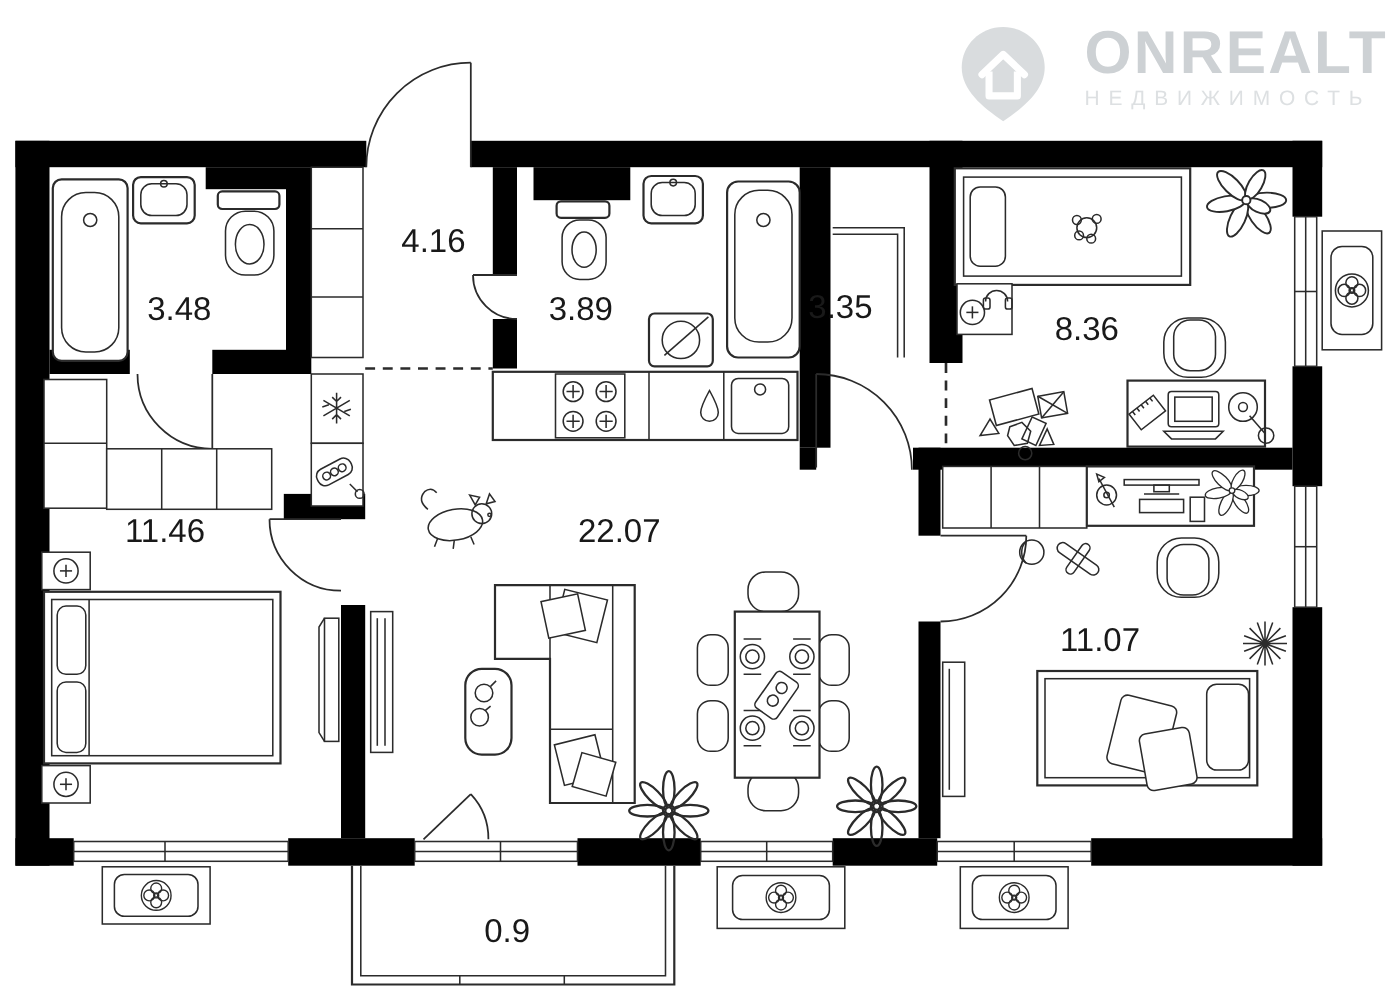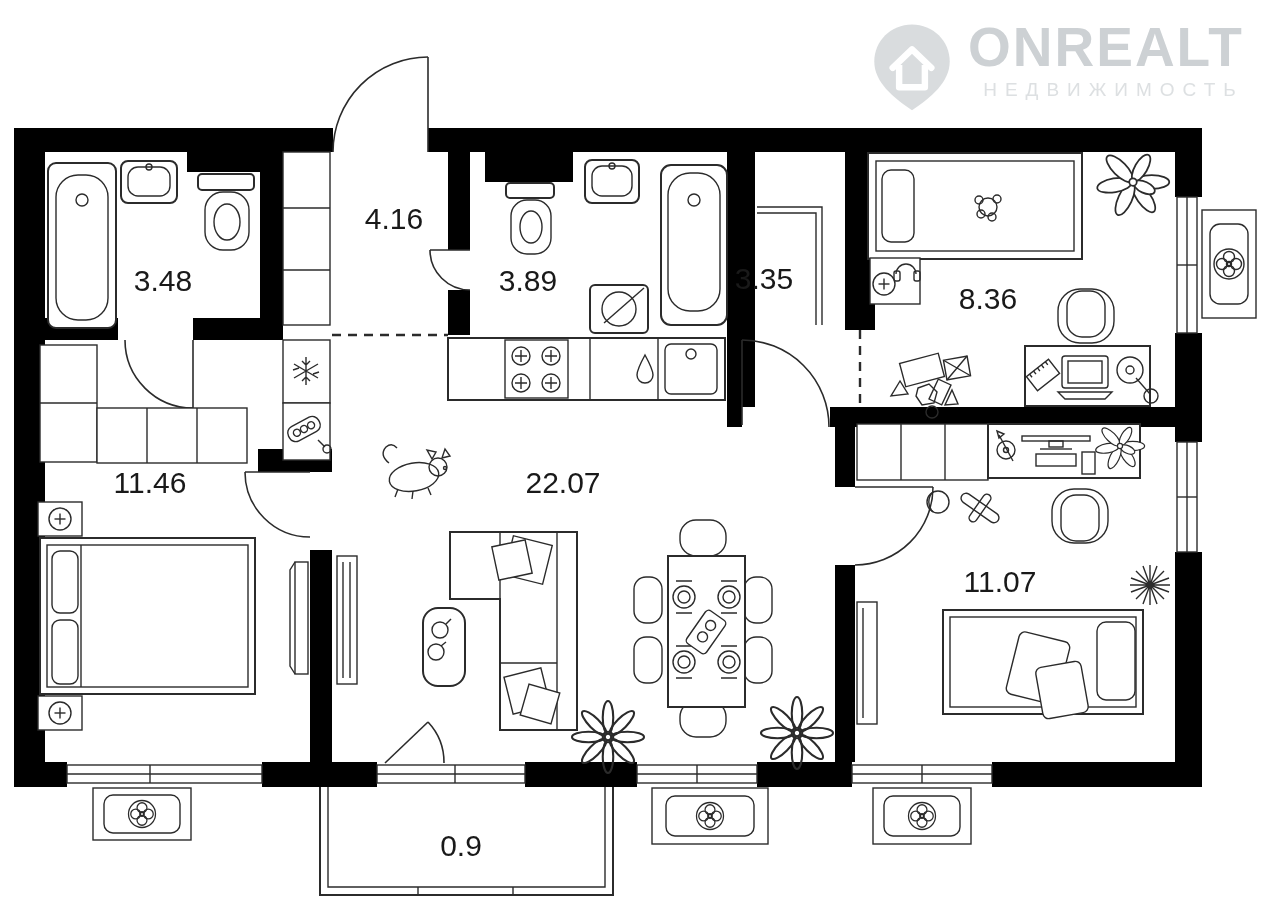--- a/index.html
+++ b/index.html
@@ -9,26 +9,26 @@
   
   .f  {fill:none;stroke:#2b2b2b;stroke-width:2;}
   .f1 {fill:none;stroke:#2b2b2b;stroke-width:1.4;}
   .fw {fill:#ffffff;stroke:#2b2b2b;stroke-width:2;}
   .fw1{fill:#ffffff;stroke:#2b2b2b;stroke-width:1.4;}
   .wall{fill:#000000;stroke:none;}
   .dash{fill:none;stroke:#2b2b2b;stroke-width:2.4;stroke-dasharray:9 7;}
   .door{fill:none;stroke:#2b2b2b;stroke-width:1.6;}
   .arealabel{font-family:"Liberation Sans",sans-serif;font-size:30px;fill:#191919;}
   
-  .logo{position:absolute;left:866px;top:20px;display:flex;align-items:flex-start;gap:10px;}
+  .logo{position:absolute;left:866px;top:20px;display:flex;align-items:flex-start;gap:28px;}
   .logo-text{display:flex;flex-direction:column;}
   .logo-brand{font-size:55px;font-weight:700;letter-spacing:2px;line-height:1.0;
               color:#cdd1d4;}
   .logo-sub{font-size:19px;font-weight:400;letter-spacing:8px;margin-top:4px;
-            color:#dde0e2;text-align:right;}
+            color:#dde0e2;}
 </style>
 </head>
 <body>
 
 <div class="stage">
 
   <div class="logo">
     <svg width="92" height="92" viewBox="0 0 100 100">
       <path d="M50,5 C27,5 9,23 9,45 C9,67 29,84 50,98 C71,84 91,67 91,45 C91,23 73,5 50,5 Z" fill="#d9dcde" stroke="none"></path>
       <path d="M29,52 L50,32 L71,52" fill="none" stroke="#ffffff" stroke-width="7" stroke-linecap="round" stroke-linejoin="round"></path>

